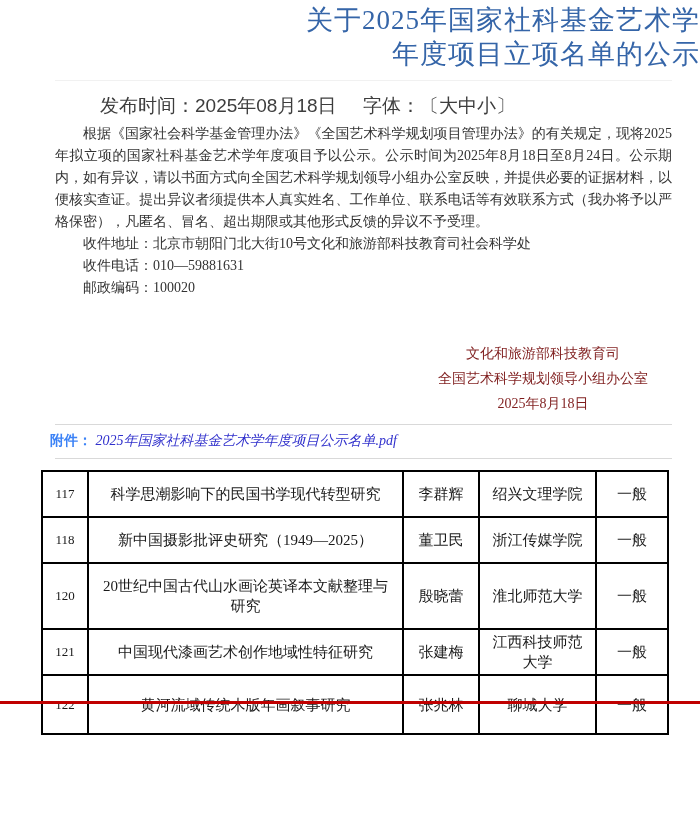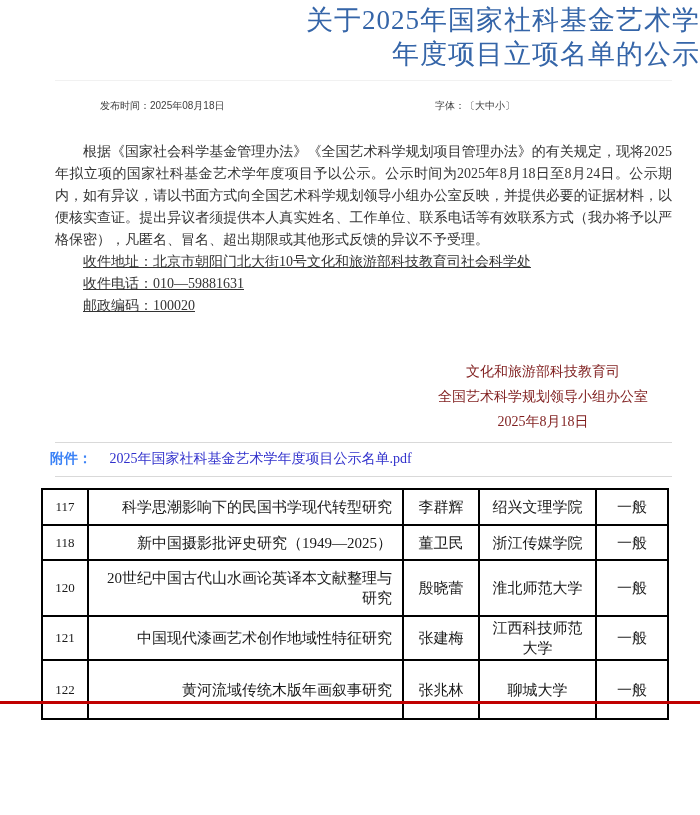--- a/index.html
+++ b/index.html
@@ -29,30 +29,30 @@
   
   .rule { height: 0; border-top: 1px solid #e9e9e9; margin: 0 28px 0 55px; }
   .rule-top { margin-top: 9px; border-top-color: #f1f1f1; }
   .rule-att { border-top-color: #d9d9d9; }
   
   .meta-row {
     display: flex;
     justify-content: space-between;
     padding: 0 185px 0 100px;
     margin-top: 16px;
-    font-size: 10px;
+    font-size: 19px;
     line-height: 18px;
     color: #3d3d3d;
     font-family: "Liberation Sans", "DejaVu Sans", sans-serif;
   }
   .font-widget { cursor: pointer; }
   
-  .content { margin: 26px 28px 0 55px; font-size: 14px; line-height: 22px; color: #333; }
+  .content { margin: 8px 28px 0 55px; font-size: 14px; line-height: 22px; color: #333; }
   .content .para { text-indent: 2em; text-align: justify; }
-  .content .addr { text-indent: 2em; text-decoration: underline; }
+  .content .addr { text-indent: 2em; }
   
   .signature {
     margin-top: 42px;
     margin-right: 24px;
     display: flex;
     flex-direction: column;
     align-items: center;
     margin-left: auto;
     width: fit-content;
     line-height: 25px;
@@ -62,42 +62,42 @@
   
   .rule-att-top { margin-top: 8px; }
   .attachment-row {
     margin: 0 28px 0 50px;
     padding: 6px 0 7px 0;
     font-size: 14px;
     line-height: 20px;
   }
   .attachment-label { font-weight: bold; color: #3b82f6; }
   .attachment-link {
-    margin-left: 14px;
     color: var(--link-blue, #3030CC);
     text-decoration: none;
     cursor: pointer;
+    font-style: italic;
   }
   
   .project-table {
     margin: 11px 0 0 41px;
     border-collapse: collapse;
     table-layout: fixed;
     width: 626px;
     font-size: 15px;
     color: #1a1a1a;
   }
   .project-table td {
     border: 2px solid #000000;
     vertical-align: middle;
     line-height: 20px;
     overflow: hidden;
   }
   .col-no        { width: 46px;  text-align: center; font-size: 13px; }
-  .col-title     { width: 315px; text-align: right; padding: 2px 10px; margin-left: 28px; }
+  .col-title     { width: 315px; text-align: center; padding: 12px 10px; margin-left: 28px; }
   .col-leader    { width: 76px;  text-align: center; }
   .col-institution { width: 117px; text-align: center; padding: 0 7px; }
   .col-category  { width: 72px;  text-align: center; }
   .project-table tr:nth-child(1) td { height: 36px; }
   .project-table tr:nth-child(2) td { height: 35px; }
   .project-table tr:nth-child(3) td { height: 56px; }
   .project-table tr:nth-child(4) td { height: 44px; }
   .project-table tr:nth-child(5) td { height: 59px; }
   .project-table tr:nth-child(6) td { height: 70px; }
   

